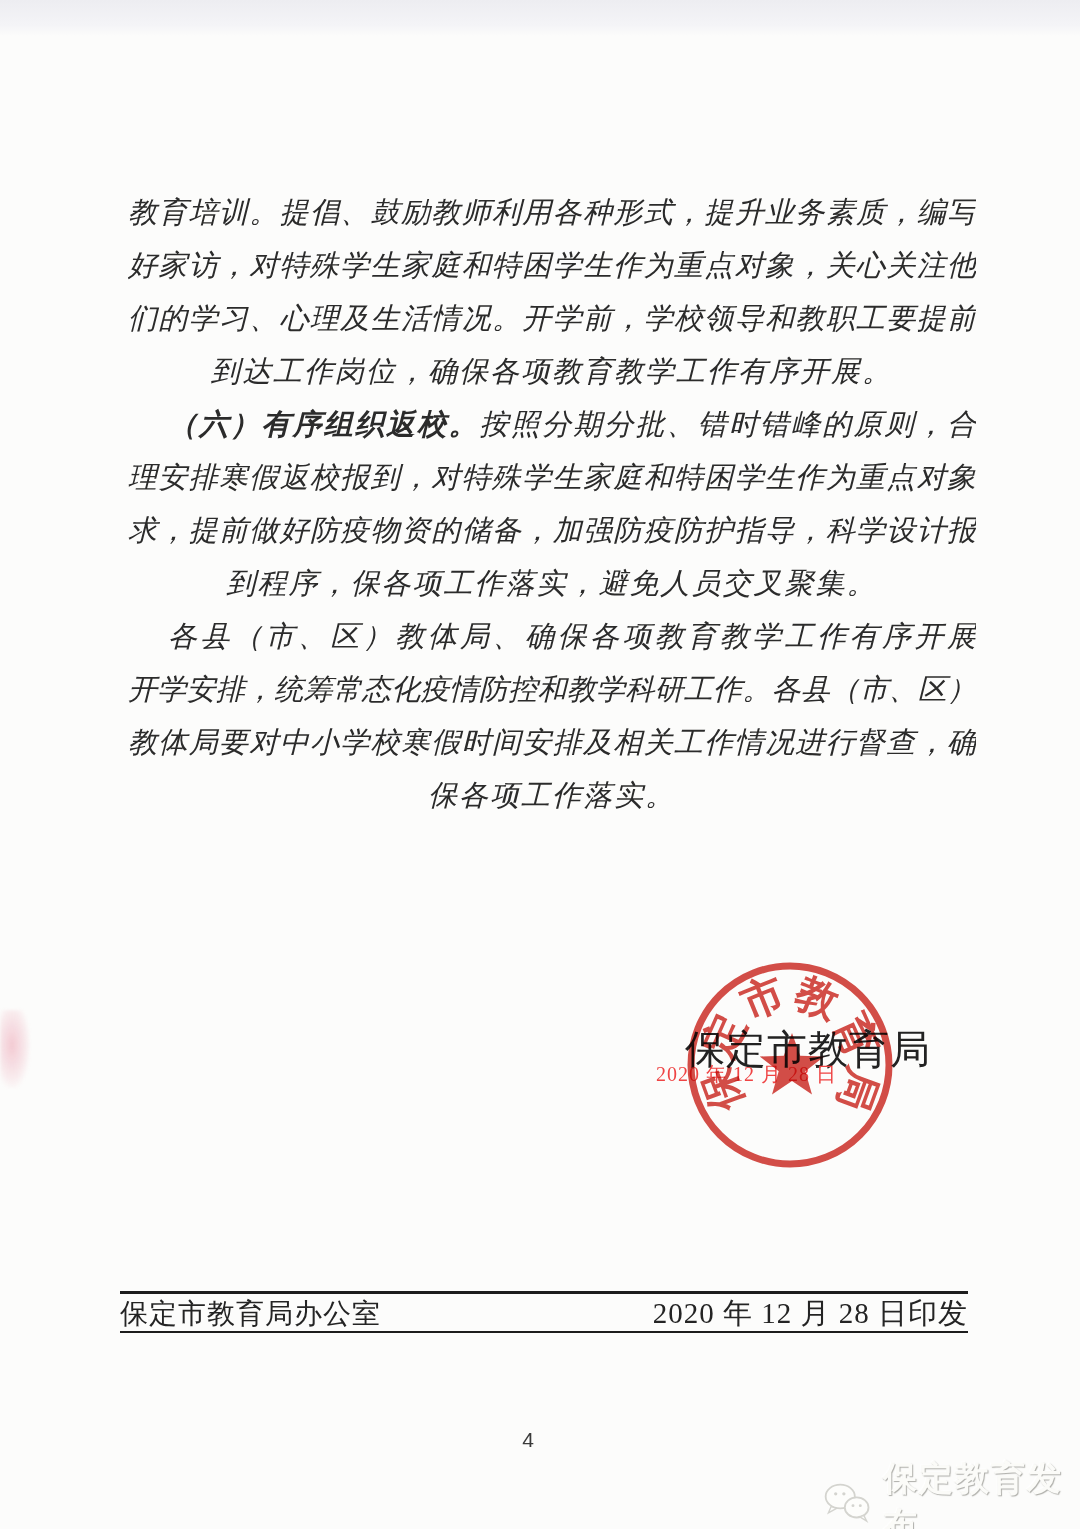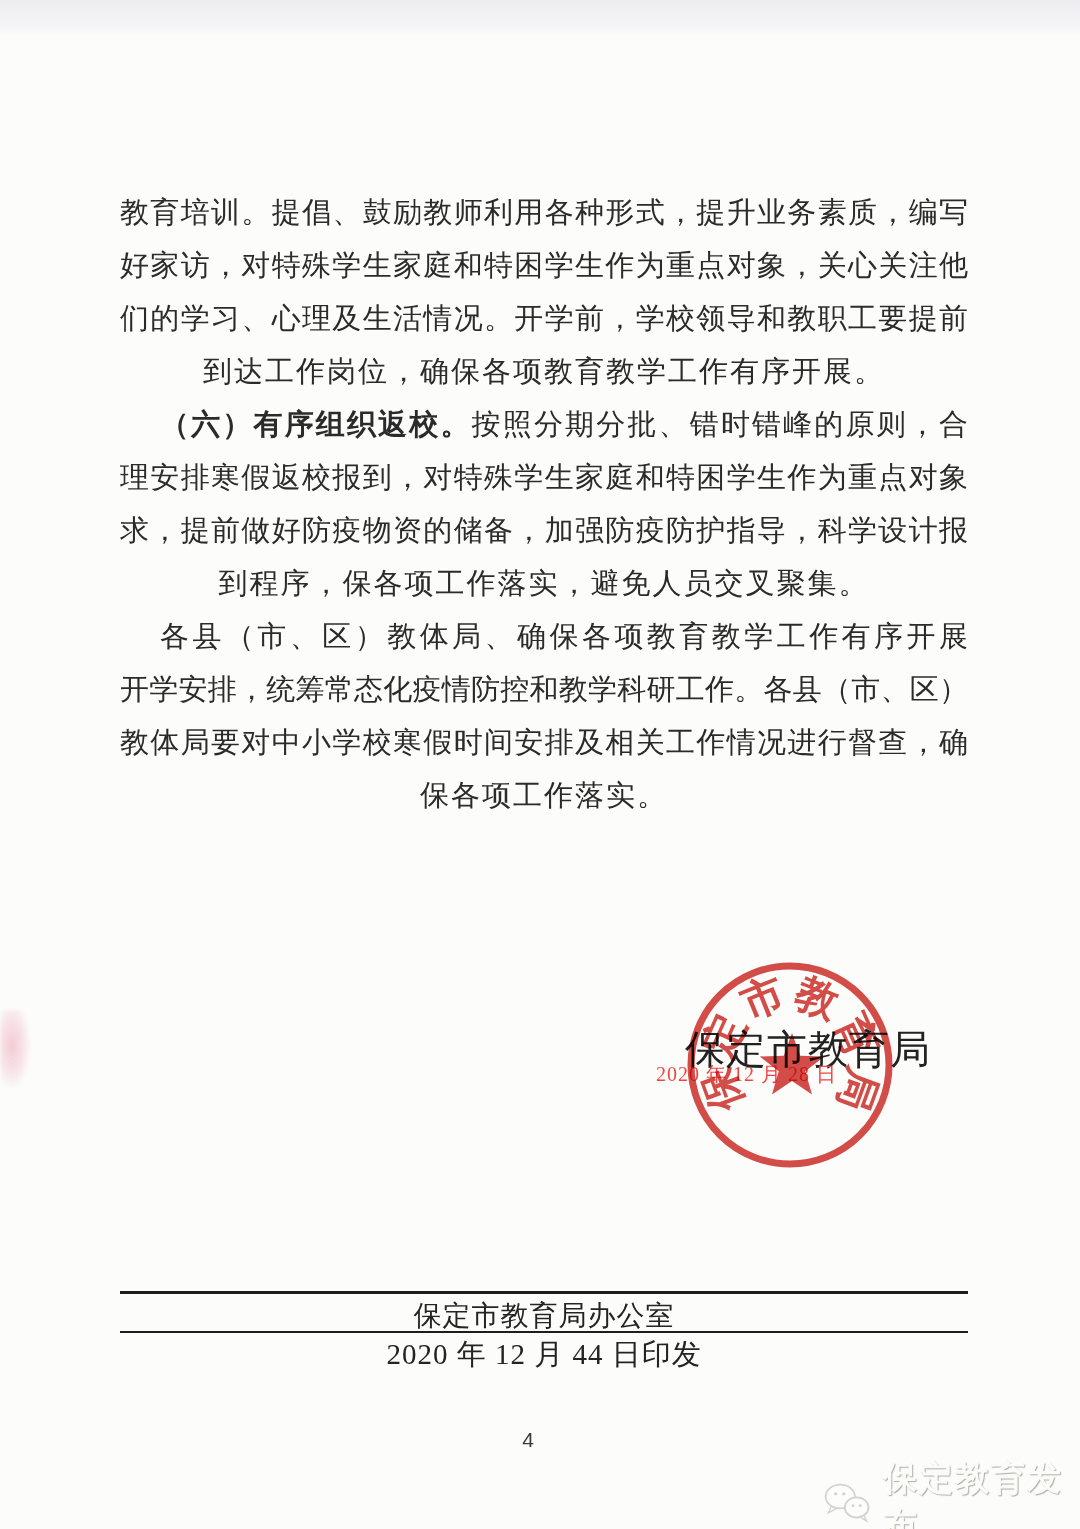--- a/index.html
+++ b/index.html
@@ -12,21 +12,21 @@
   .scan-band{
     position:absolute;left:0;top:0;width:1080px;height:36px;
     background:linear-gradient(#ededf1,#f4f4f7 70%,#fcfcfb);
   }
   .ink-smudge{
     position:absolute;left:0;top:1010px;width:30px;height:78px;
     background:radial-gradient(ellipse at 40% 45%,rgba(228,120,145,0.38),rgba(228,120,145,0.12) 55%,transparent 75%);
     filter:blur(1.5px);
   }
   .body-text{
-    position:absolute;left:120px;top:186px;width:848px;
+    position:absolute;left:128px;top:186px;width:848px;font-style:italic;
   }
   .line{
     height:53px;line-height:53px;font-size:29px;
     letter-spacing:0;white-space:normal;overflow:hidden;
   }
   .jl{text-align:justify;text-align-last:justify;}
   .last{text-align:center;letter-spacing:2px;}
   .indent{text-indent:40px;}
   .bold{font-weight:bold;}
   .signature-name{
@@ -40,21 +40,21 @@
     opacity:0.88;mix-blend-mode:multiply;
   }
   .footer-rule-top{
     position:absolute;left:120px;top:1291px;width:848px;height:3px;background:#1d1d1d;
   }
   .footer-rule-bottom{
     position:absolute;left:120px;top:1331px;width:848px;height:2px;background:#1d1d1d;
   }
   .footer-row{
     position:absolute;left:120px;top:1297px;width:848px;height:34px;
-    display:flex;justify-content:space-between;align-items:center;flex-direction:column;
+    display:flex;justify-content:space-between;align-items:center;
   }
   .footer-office{font-size:28px;letter-spacing:1px;color:#242424;}
   .footer-date{font-size:29px;letter-spacing:1px;color:#242424;}
   .page-number{
     position:absolute;left:0;top:1428px;width:1056px;text-align:center;
     font-size:21px;color:#3a3a3a;font-family:"Liberation Sans","DejaVu Sans",sans-serif;
   }
   .watermark{
     position:absolute;left:822px;top:1456px;display:flex;align-items:center;gap:10px;
   }
@@ -109,21 +109,21 @@
       <text class="seal-arc-char" text-anchor="middle" font-size="42" transform="rotate(-22)  translate(0,-58)">市</text>
       <text class="seal-arc-char" text-anchor="middle" font-size="42" transform="rotate(22)   translate(0,-58)">教</text>
       <text class="seal-arc-char" text-anchor="middle" font-size="42" transform="rotate(66)   translate(0,-58)">育</text>
       <text class="seal-arc-char" text-anchor="middle" font-size="42" transform="rotate(110)  translate(0,-58)">局</text>
     </g>
   </svg>
 
   <div class="footer-rule-top"></div>
   <div class="footer-row">
     <span class="footer-office">保定市教育局办公室</span>
-    <span class="footer-date">2020 年 12 月 44 日印发</span>
+    <span class="footer-date">2020 年 12 月 28 日印发</span>
   </div>
   <div class="footer-rule-bottom"></div>
 
   <div class="page-number">4</div>
 
   <div class="watermark">
     <svg width="56" height="46" viewBox="0 0 56 46">
       <g stroke="#d4d4cf" stroke-width="2" fill="#fdfdfb">
         <ellipse cx="20" cy="17" rx="16" ry="13"></ellipse>
         <path d="M10 28 L7 35 L16 30 Z" stroke-width="1.5"></path>

